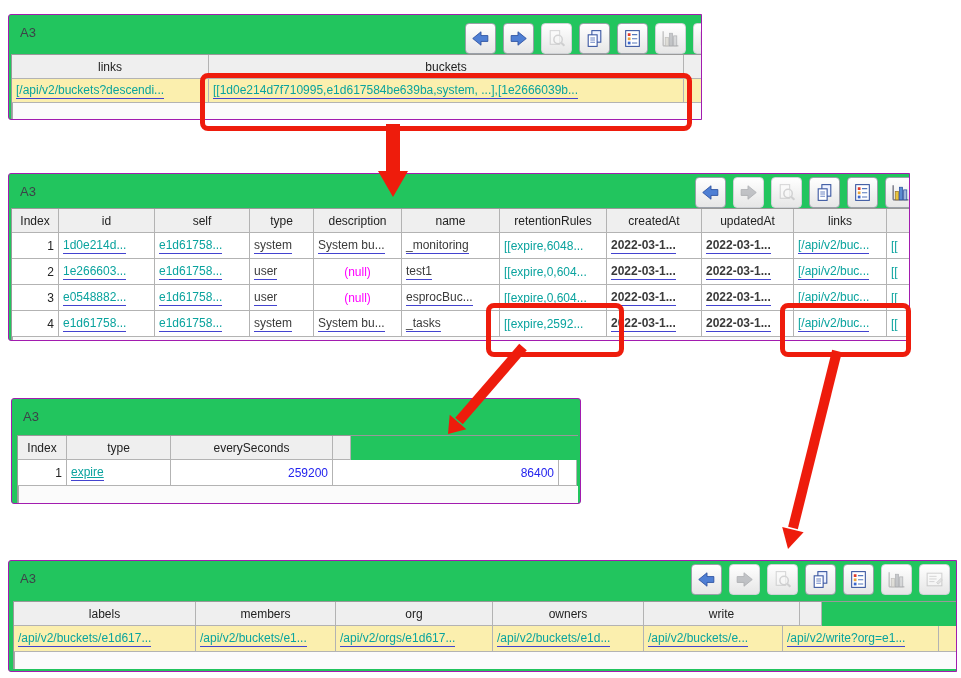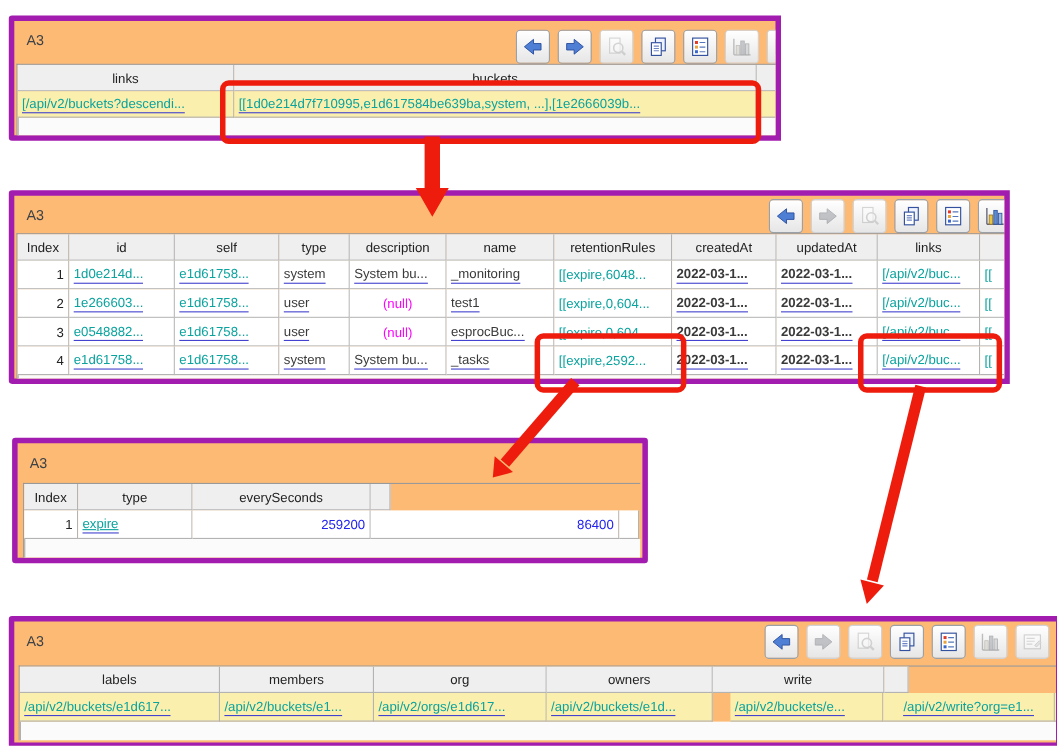--- a/index.html
+++ b/index.html
@@ -1,18 +1,18 @@
 <!DOCTYPE html>
 <html><head>
 <meta charset="utf-8">
 <style>
   html,body{margin:0;padding:0;}
   body{width:961px;height:678px;background:#ffffff;position:relative;overflow:hidden;
        font-family:"Liberation Sans", sans-serif;}
-  .panel{position:absolute;background:#fdba74;border:5px solid #a21caf;
+  .panel{position:absolute;background:#22c55e;border:1px solid #a21caf;
          border-radius:3px 0 0 3px;overflow:hidden;}
   .panel.full{border-radius:3px;}
   .panel{--rh:26px;}
   #p1{--rh:24px;}
   .ptitle{position:absolute;left:11px;top:10px;font-size:13px;color:#3c4248;}
   .toolbar{position:absolute;display:flex;gap:7px;}
   .tb{width:31px;height:31px;border:1px solid #9aa0a8;border-radius:4px;
       background:linear-gradient(#ffffff,#e6e6e6);display:flex;align-items:center;
       justify-content:center;padding:0;flex:0 0 31px;}
   .tb.dis{border-color:#cfd2d6;}
@@ -383,24 +383,24 @@
         </div>
         <div class="td c-link sel" style="width: 140px;">
           <span class="u">/api/v2/buckets/e1...</span>
         </div>
         <div class="td c-link sel" style="width: 157px;">
           <span class="u">/api/v2/orgs/e1d617...</span>
         </div>
         <div class="td c-link sel" style="width: 151px;">
           <span class="u">/api/v2/buckets/e1d...</span>
         </div>
-        <div class="td c-link sel" style="width: 139px; margin-left: 16px;">
+        <div class="td c-link sel" style="width: 139px;">
           <span class="u">/api/v2/buckets/e...</span>
         </div>
-        <div class="td c-link sel" style="width: 156px; justify-content: center;">
+        <div class="td c-link sel" style="width: 156px;">
           <span class="u">/api/v2/write?org=e1...</span>
         </div>
         <div class="td c-plain sel" style="width: 22px;"></div>
       </div>
       <div class="strip" style="width: 947px;"></div>
     </div>
 </div>
 
 <div class="rbox" style="left:200px;top:73px;width:482px;height:48px;"></div>
 <div class="rbox" style="left:486px;top:303px;width:128px;height:44px;"></div>

